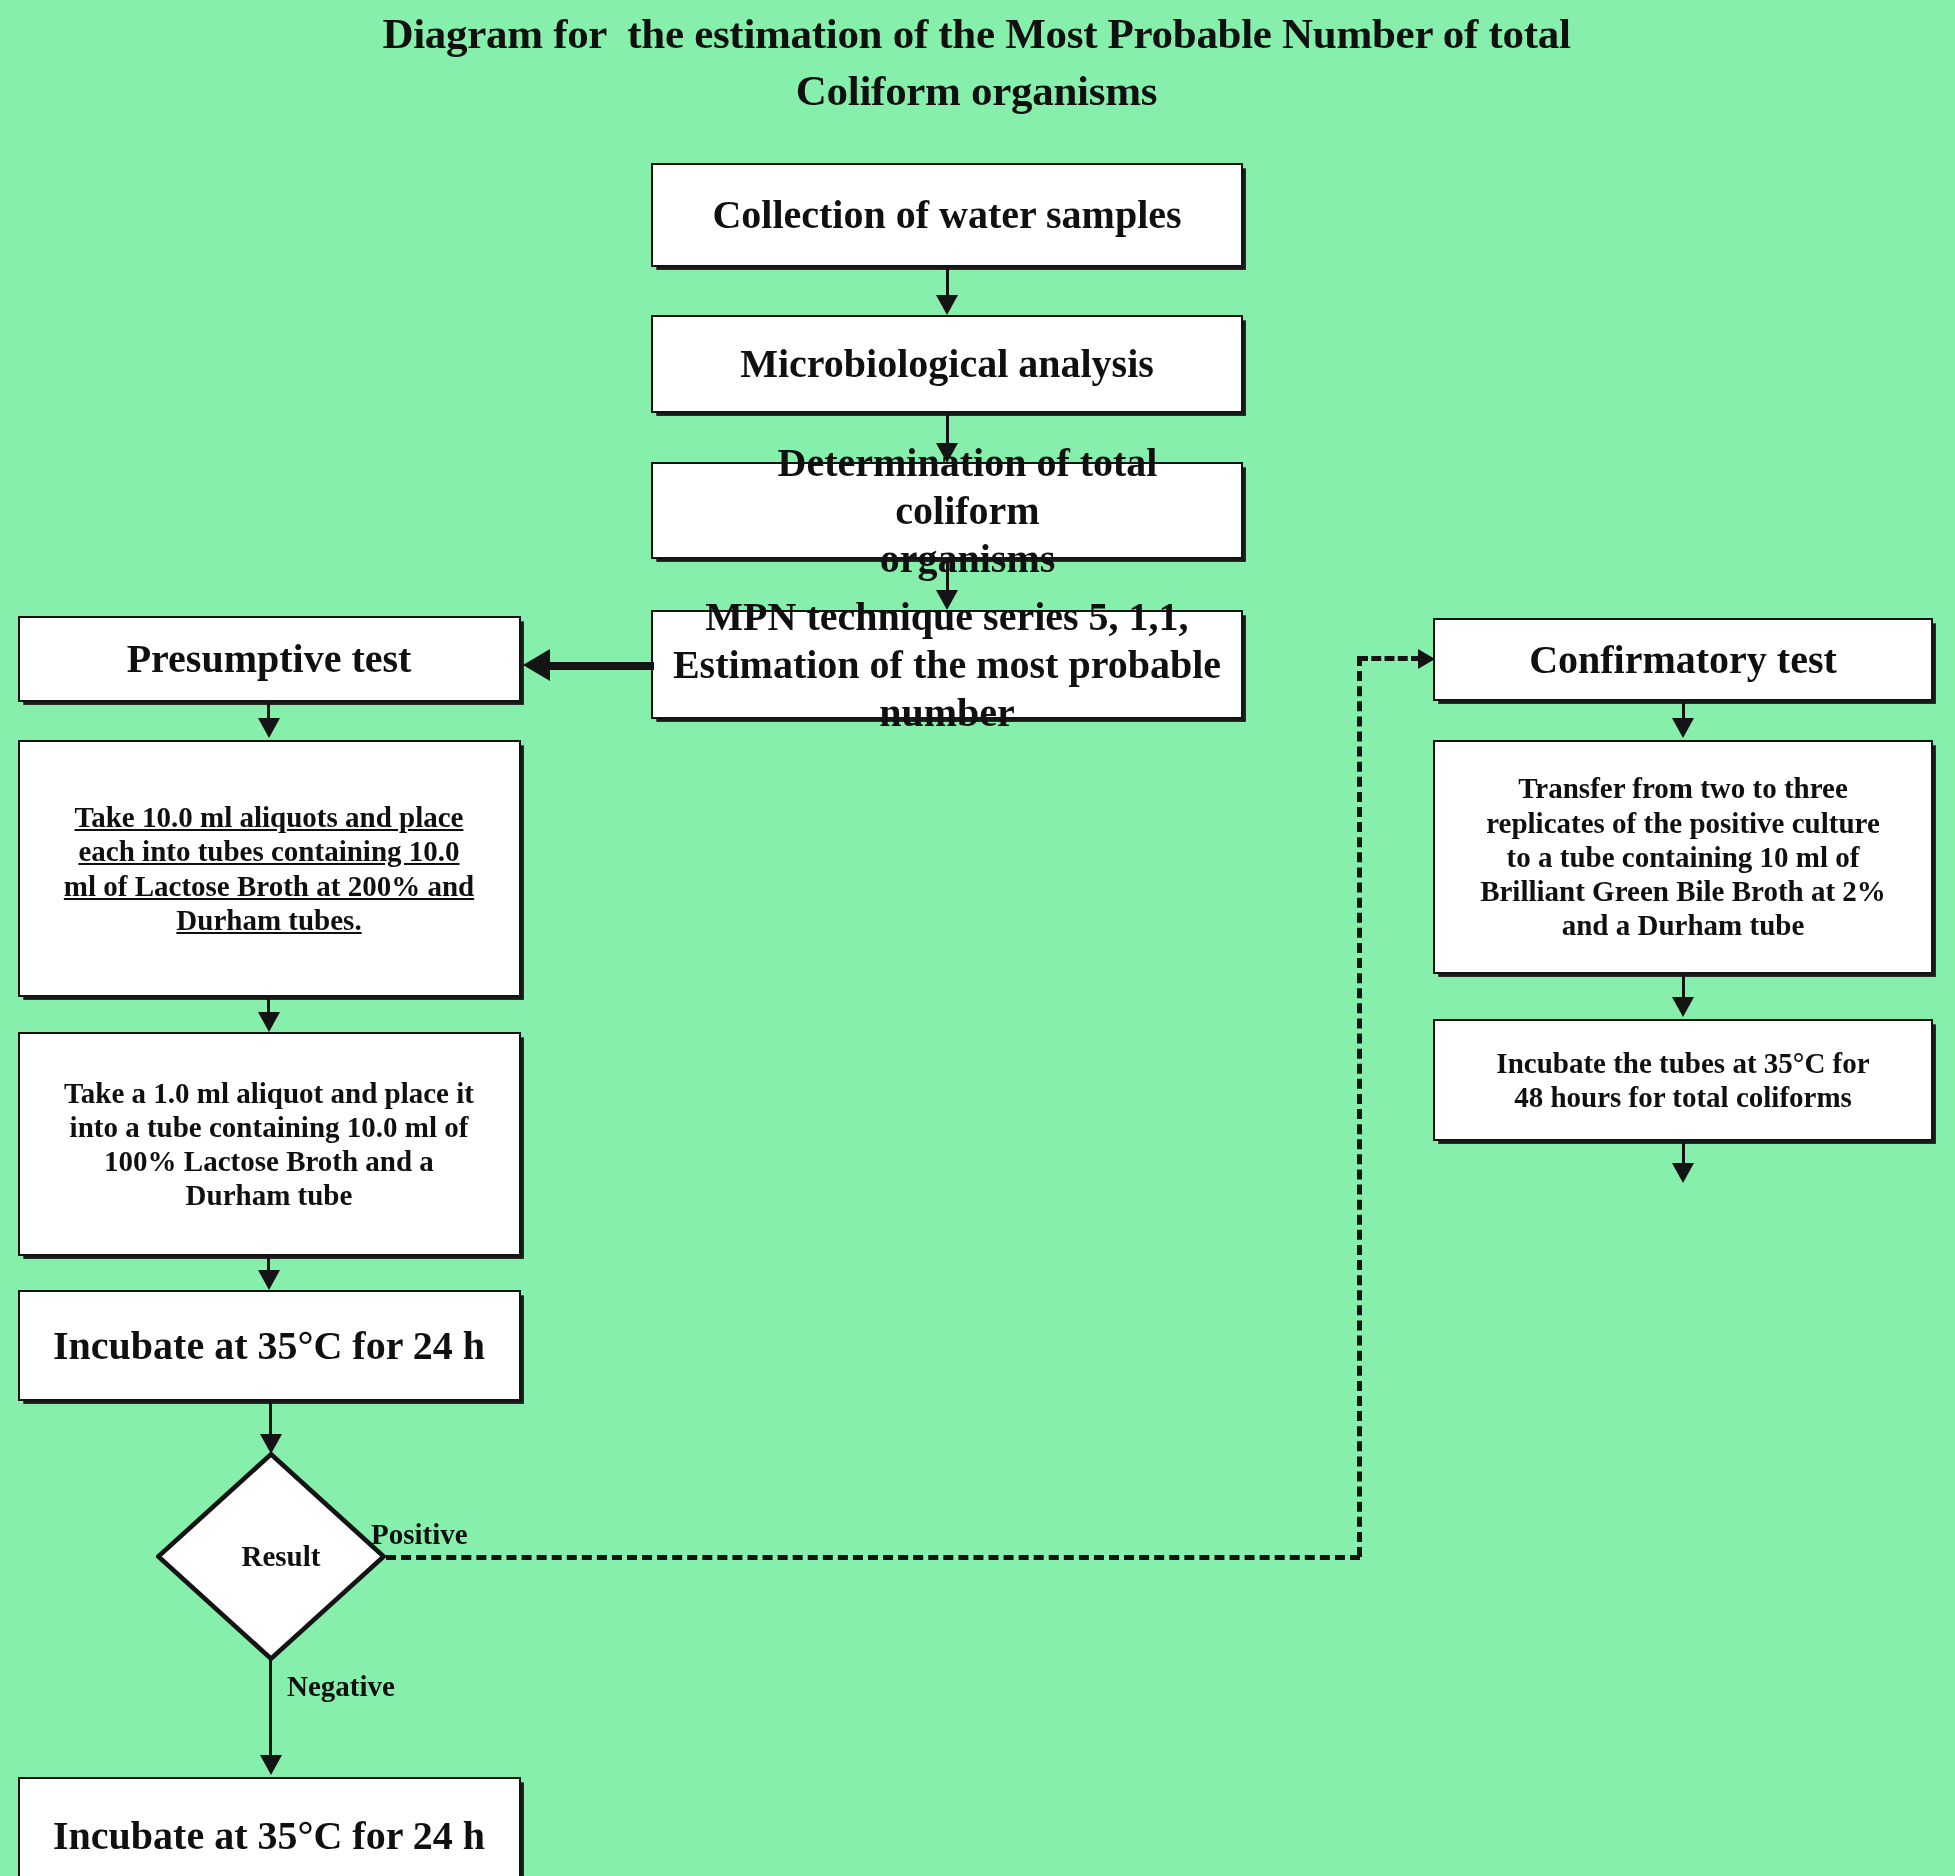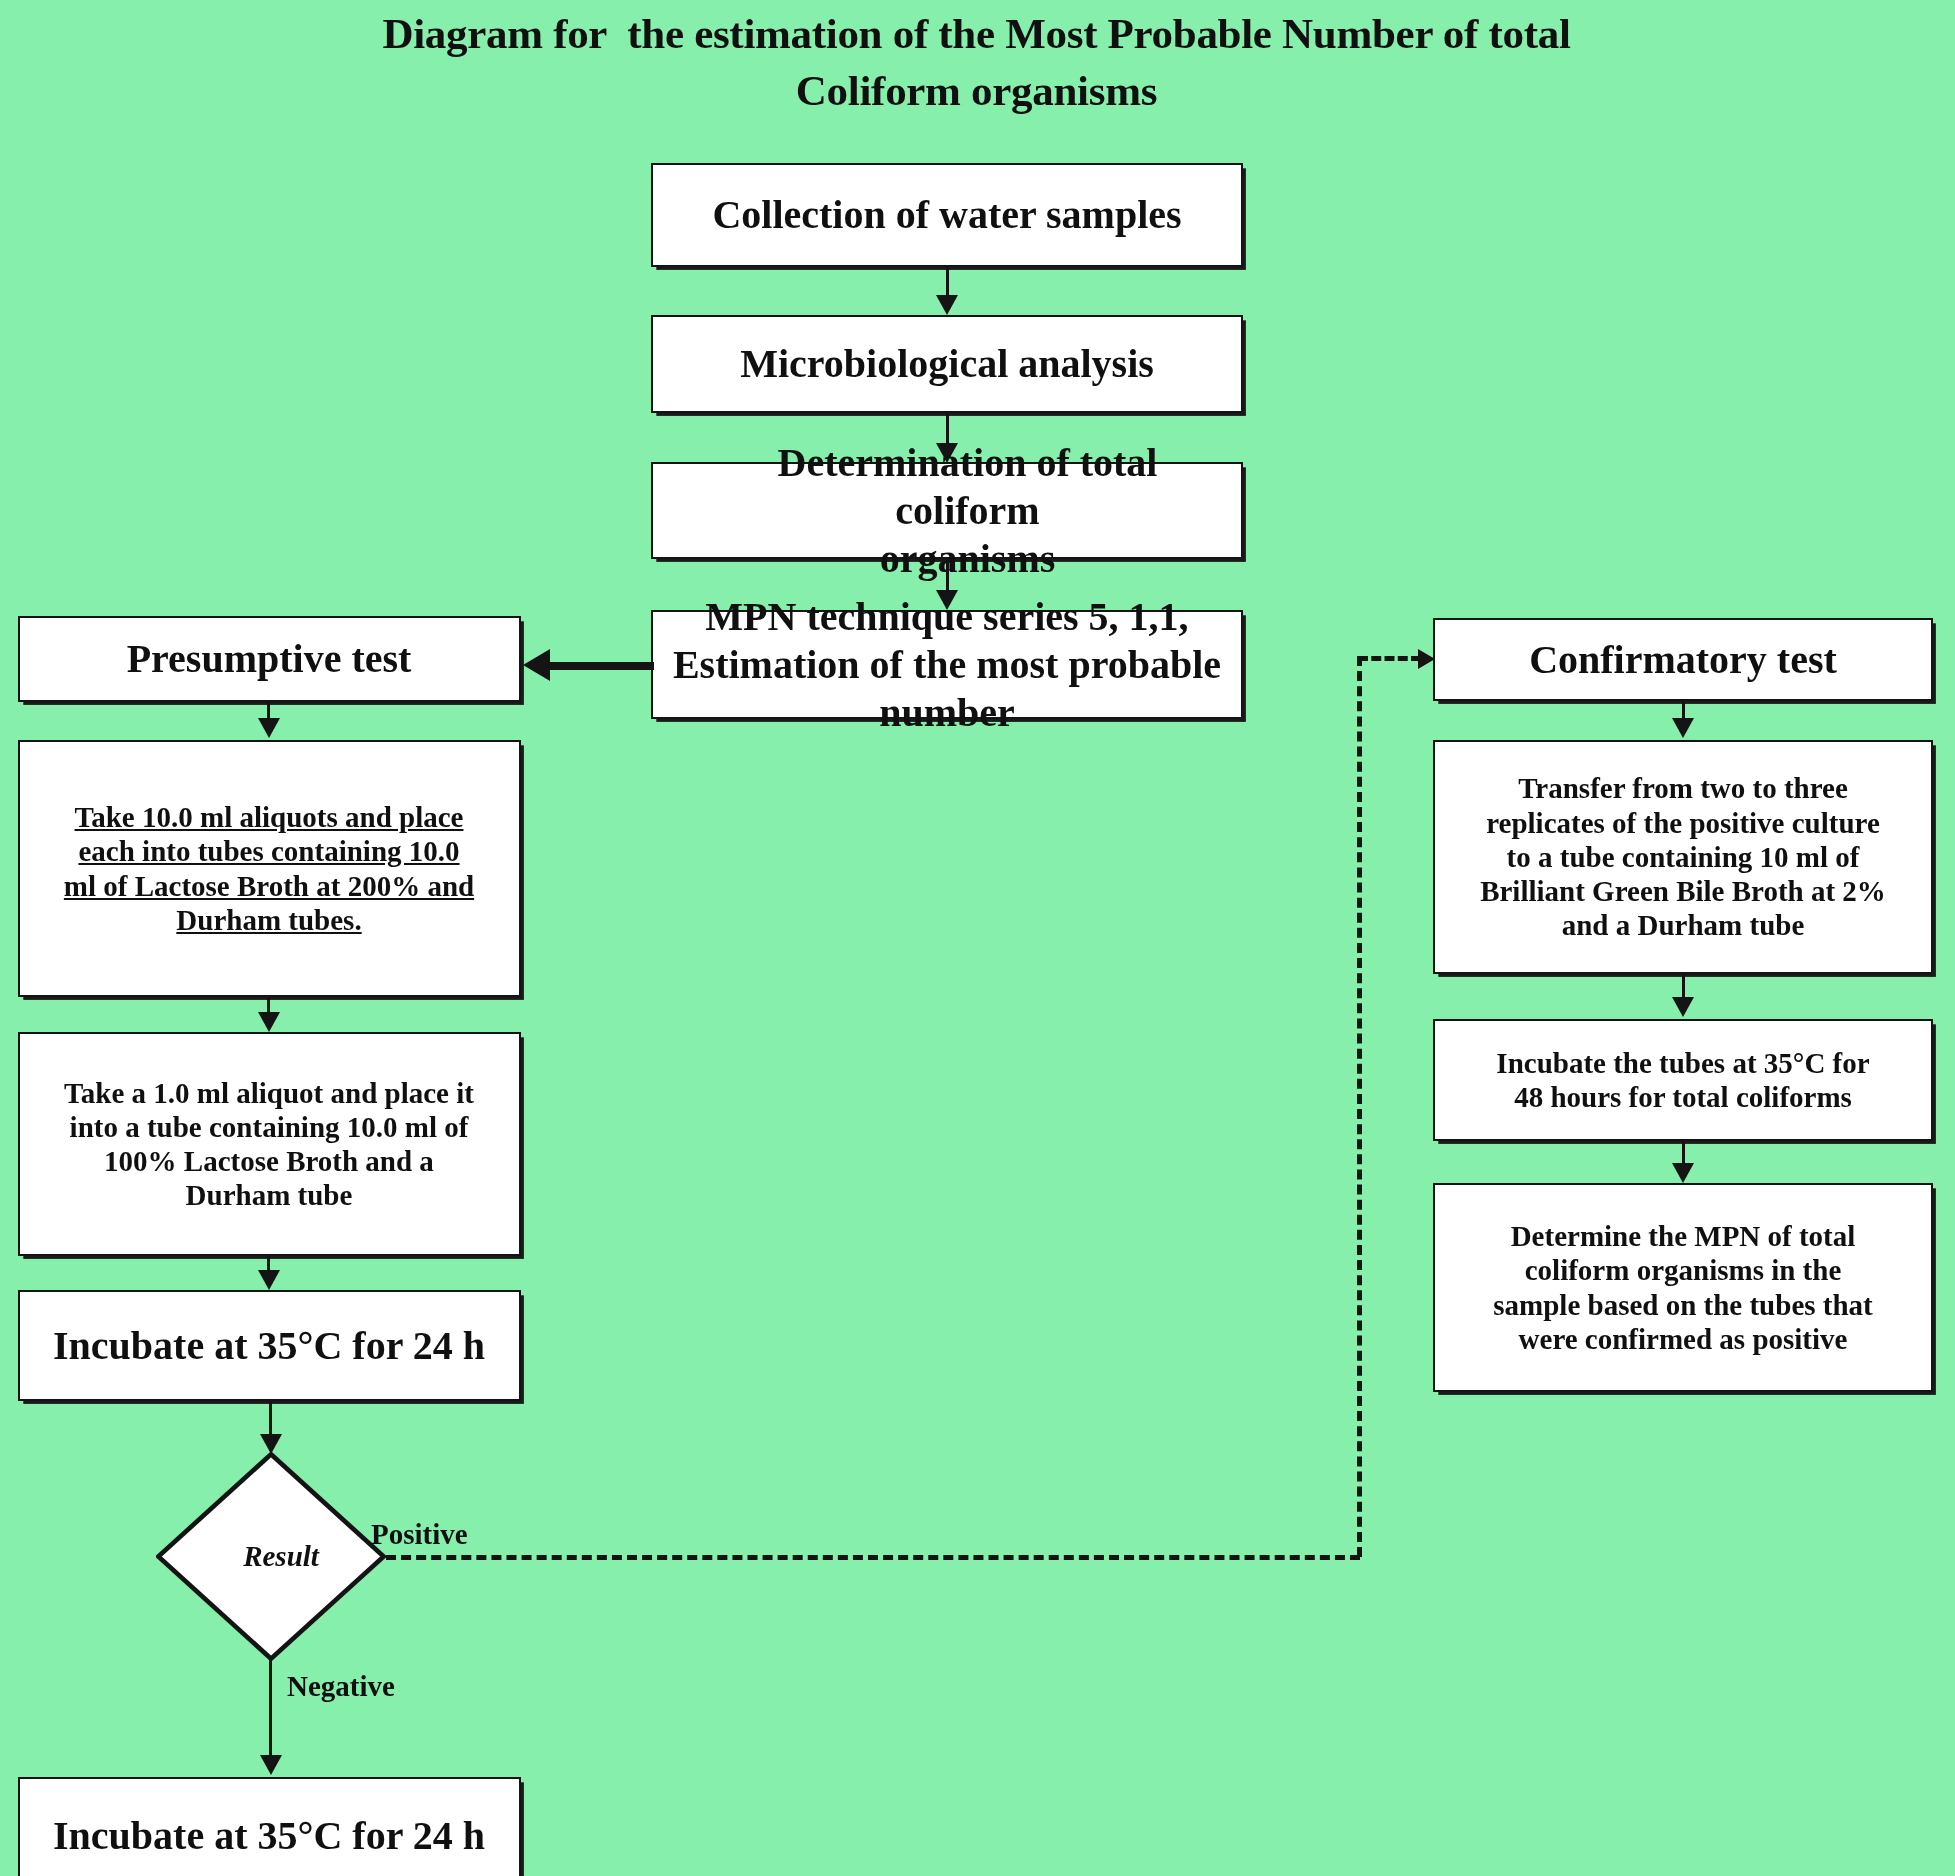--- a/index.html
+++ b/index.html
@@ -50,21 +50,20 @@
     padding: 0 8.2px;
     box-sizing: border-box;
     white-space: pre-line;
   }
   .f48 { font-size: 29px; line-height: 1.18; }
   .f50 { font-size: 40px; line-height: 1.20; }
 
   
   .diamond-wrap {
     position: absolute;
-    font-style: italic;
   }
   .diamond-wrap svg { display: block; }
   .diamond-text {
     position: absolute;
     left: 0; top: 0;
     width: 100%; height: 100%;
     display: flex;
     align-items: center;
     justify-content: center;
     font-size: 29px;
@@ -239,21 +238,15 @@
   <div class="arrow-down" style="left:1672px; top:997px;"></div>
 
   <div class="node f48" style="left:1433px; top:1019px; width:500px; height:122px;">
     <span class="label">Incubate the tubes at 35°C for
 48 hours for total coliforms</span>
   </div>
 
   <div class="vline" style="left:1682px; top:1141px; height:26px;"></div>
   <div class="arrow-down" style="left:1672px; top:1163px;"></div>
 
-  <div class="node f48" style="left:1433px; top:1183px; width:500px; height:209px;">
-    <span class="label">Determine the MPN of total
-coliform organisms in the
-sample based on the tubes that
-were confirmed as positive</span>
-  </div>
 
 </div>
 
 
 </body></html>

